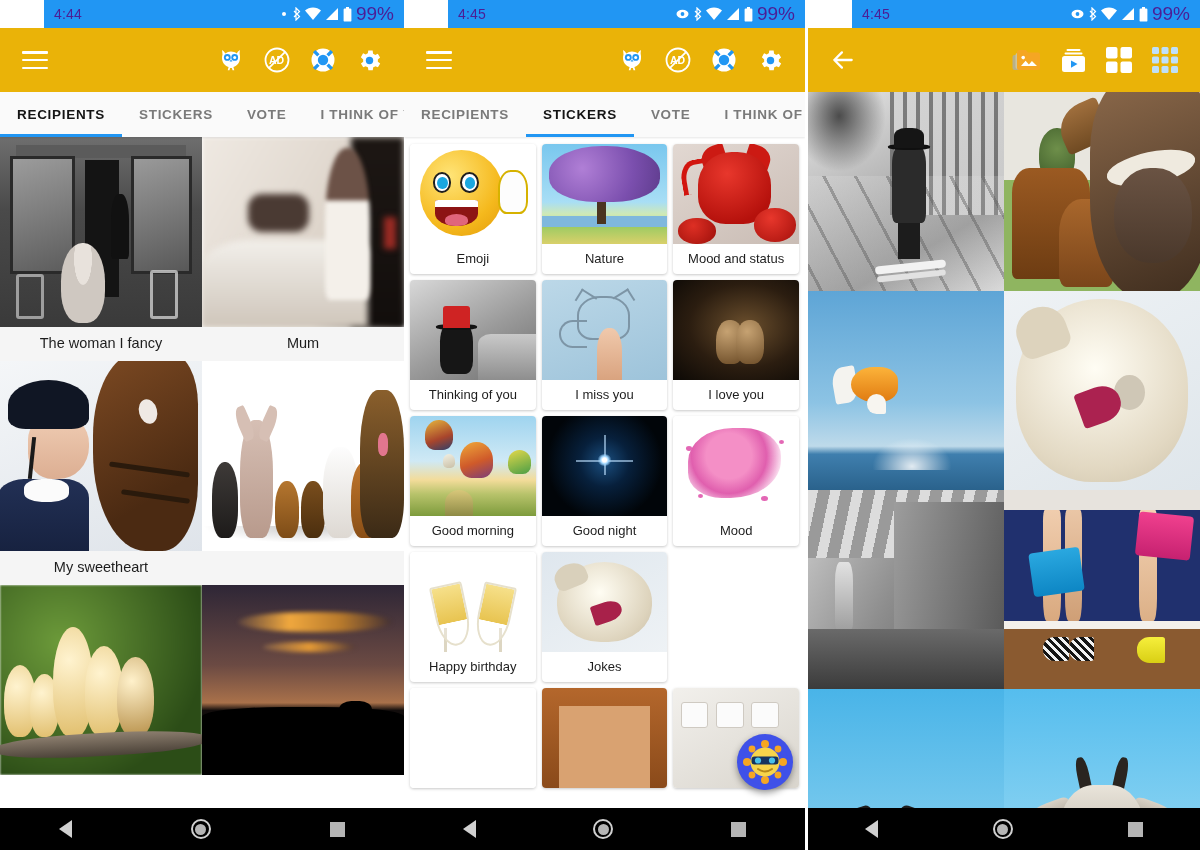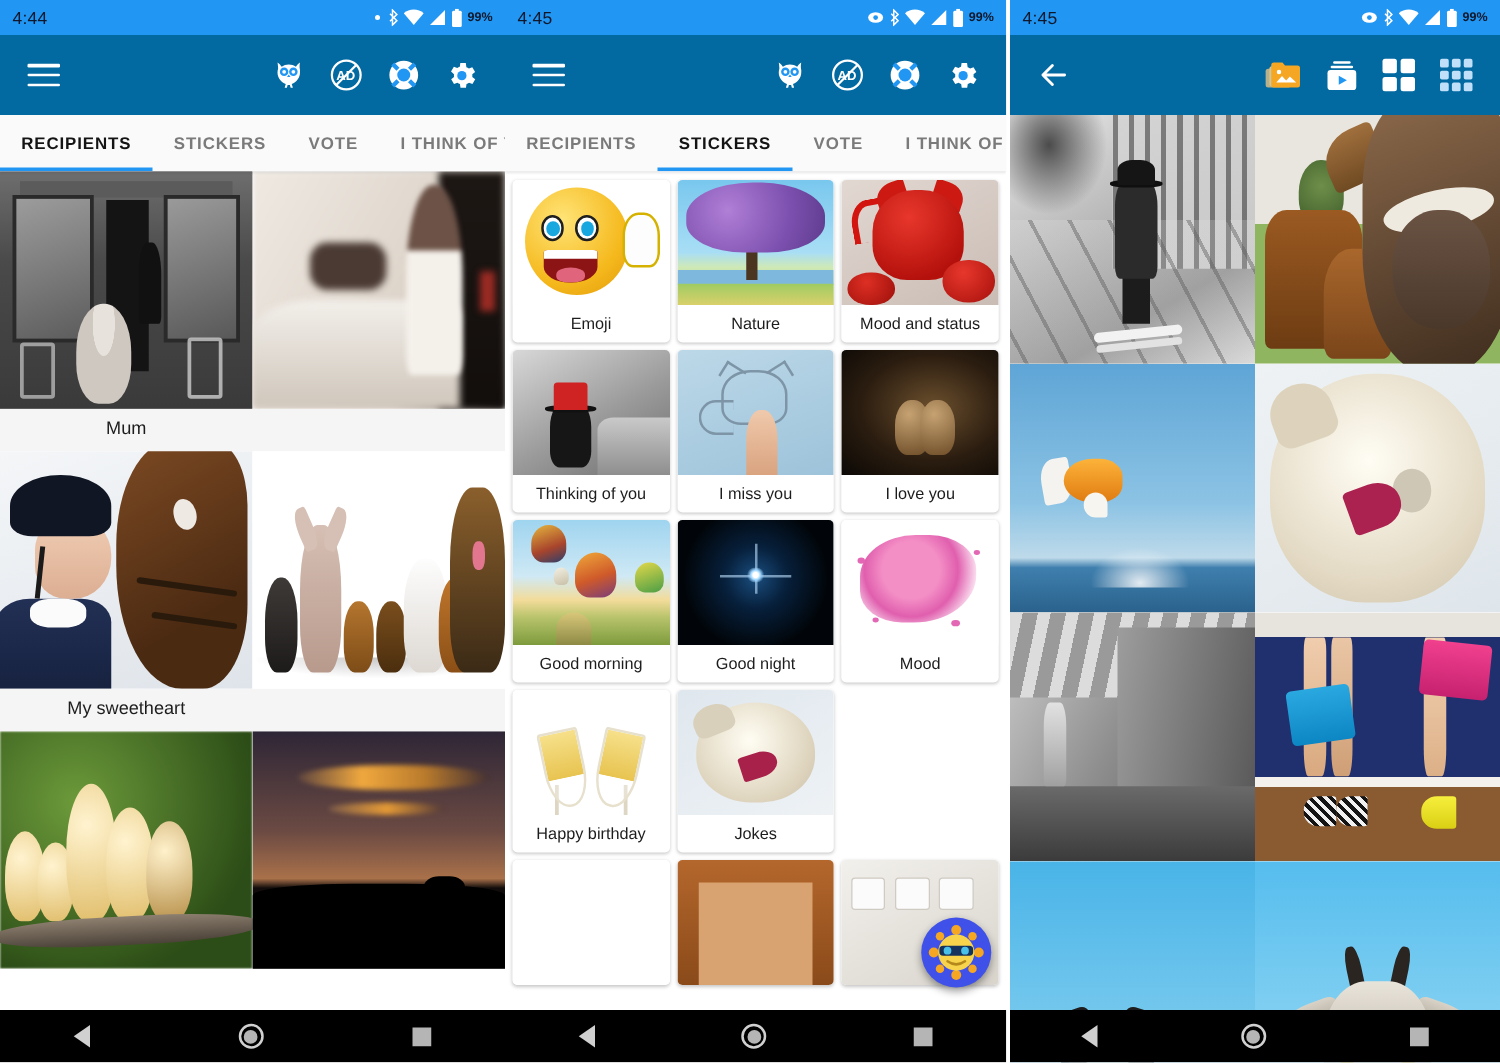--- a/index.html
+++ b/index.html
@@ -7,29 +7,29 @@
     font-family:"Liberation Sans","DejaVu Sans",sans-serif; }
   #app { position:relative; width:1200px; height:850px; display:flex; background:#ffffff; }
 
   .panel { position:relative; height:850px; overflow:hidden; background:#fff; flex:0 0 auto; }
   .p1 { width:404px; }
   .p2 { width:401px; }
   .gap { width:3px; background:#ffffff; flex:0 0 auto; }
   .p3 { width:392px; }
 
   
-  .statusbar { height:28px; background:#2196f3; color:#0f172a; display:flex;
-     align-items:center; padding:0 10px; font-size:14px; position:relative; z-index:5; }
+  .statusbar { height:28px; background:#2196f3; color:#4c1d95; display:flex;
+     align-items:center; padding:0 10px; font-size:14px; position:relative; z-index:5;margin-left:44px; }
   .sb-time { font-size:14px; letter-spacing:.2px; }
   .sb-right { margin-left:auto; display:flex; align-items:center; gap:4px; }
   .sb-ico { display:block; }
-  .sb-batt { font-size:10px; font-weight:700; letter-spacing:0; }
-
-  
-  .appbar { height:64px; background:#0369a1; display:flex; align-items:center;
+  .sb-batt { font-size:19px; font-weight:400; letter-spacing:0; }
+
+  
+  .appbar { height:64px; background:#eab308; display:flex; align-items:center;
      padding:0 14px; position:relative; z-index:4;text-align:right; }
   .appbar .spacer { flex:1 1 auto; }
   .abtn { width:42px; height:42px; display:flex; align-items:center; justify-content:center;
      cursor:pointer; }
   .ham { width:26px; height:18px; display:flex; flex-direction:column; justify-content:space-between; }
   .ham i { display:block; height:2.5px; background:#fff; border-radius:1px; }
   .ico-gap { width:4px; }
 
   
   .tabbar { height:45px; background:#fafafa; display:flex; align-items:stretch;
@@ -554,20 +554,21 @@
                 <div class="wall"></div>
                 <div class="pillow"></div>
                 <div class="bed"></div>
                 <div class="fig"></div>
                 <div class="red"></div>
               </div>
             </div>
           </div>
       </div>
       <div class="reclabelrow">
+        <div class="reclabel">The woman I fancy</div>
         <div class="reclabel">Mum</div>
       </div>
 
       <div class="recrow">
         <div class="reccell">
             <div class="recimg">
               <div class="art a-horse">
                 <div class="bg"></div>
                 <div class="head"></div>
                 <div class="blaze"></div>

